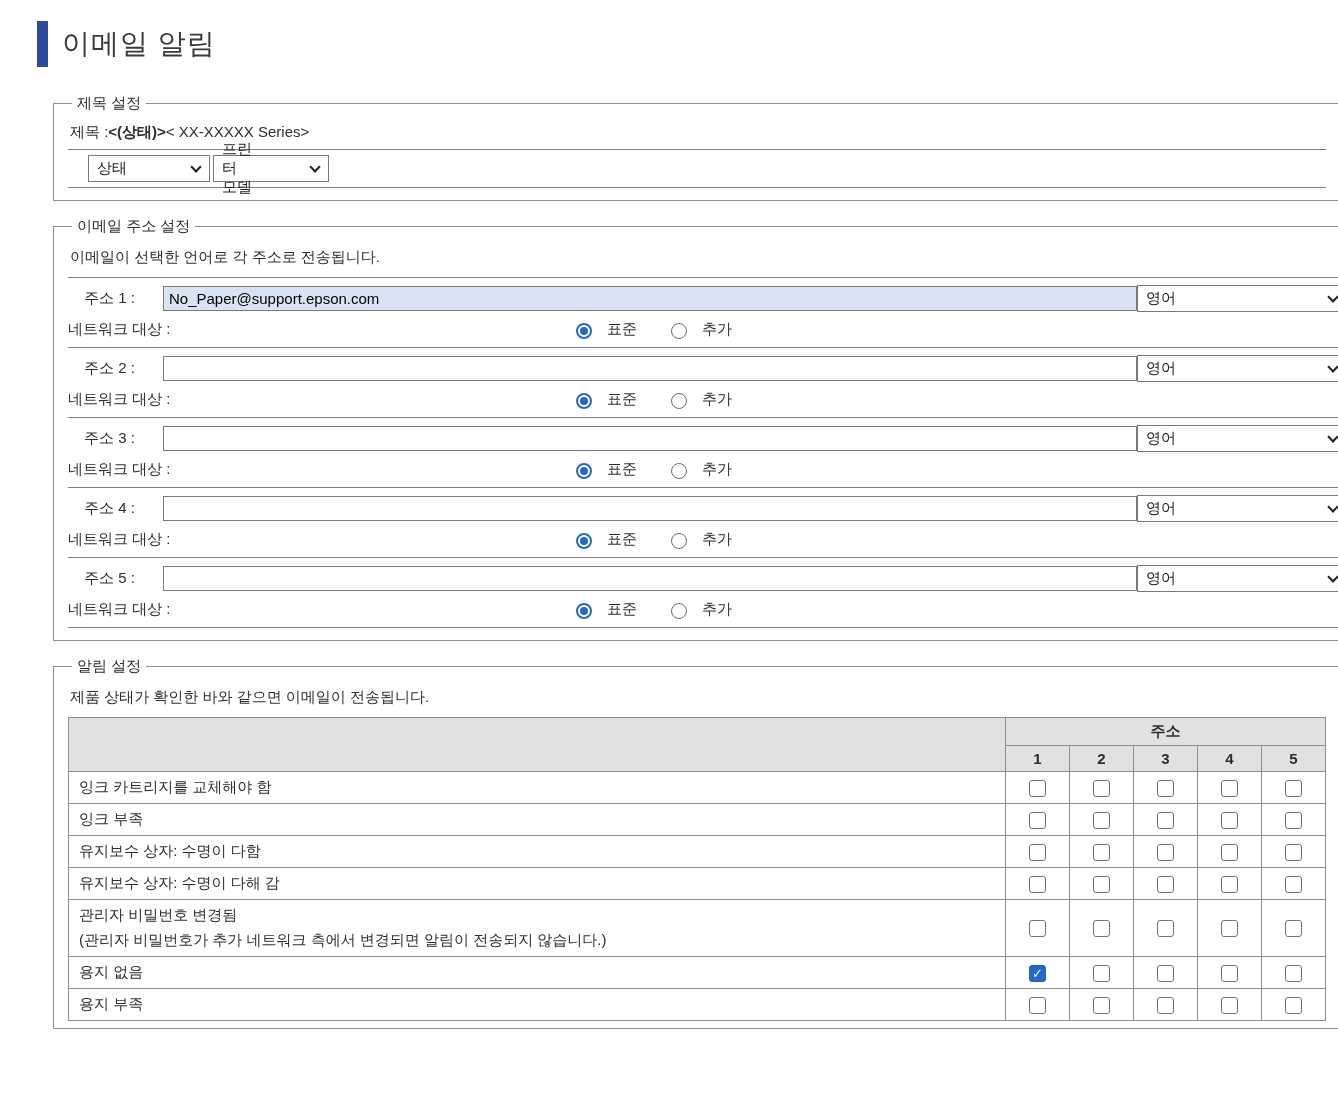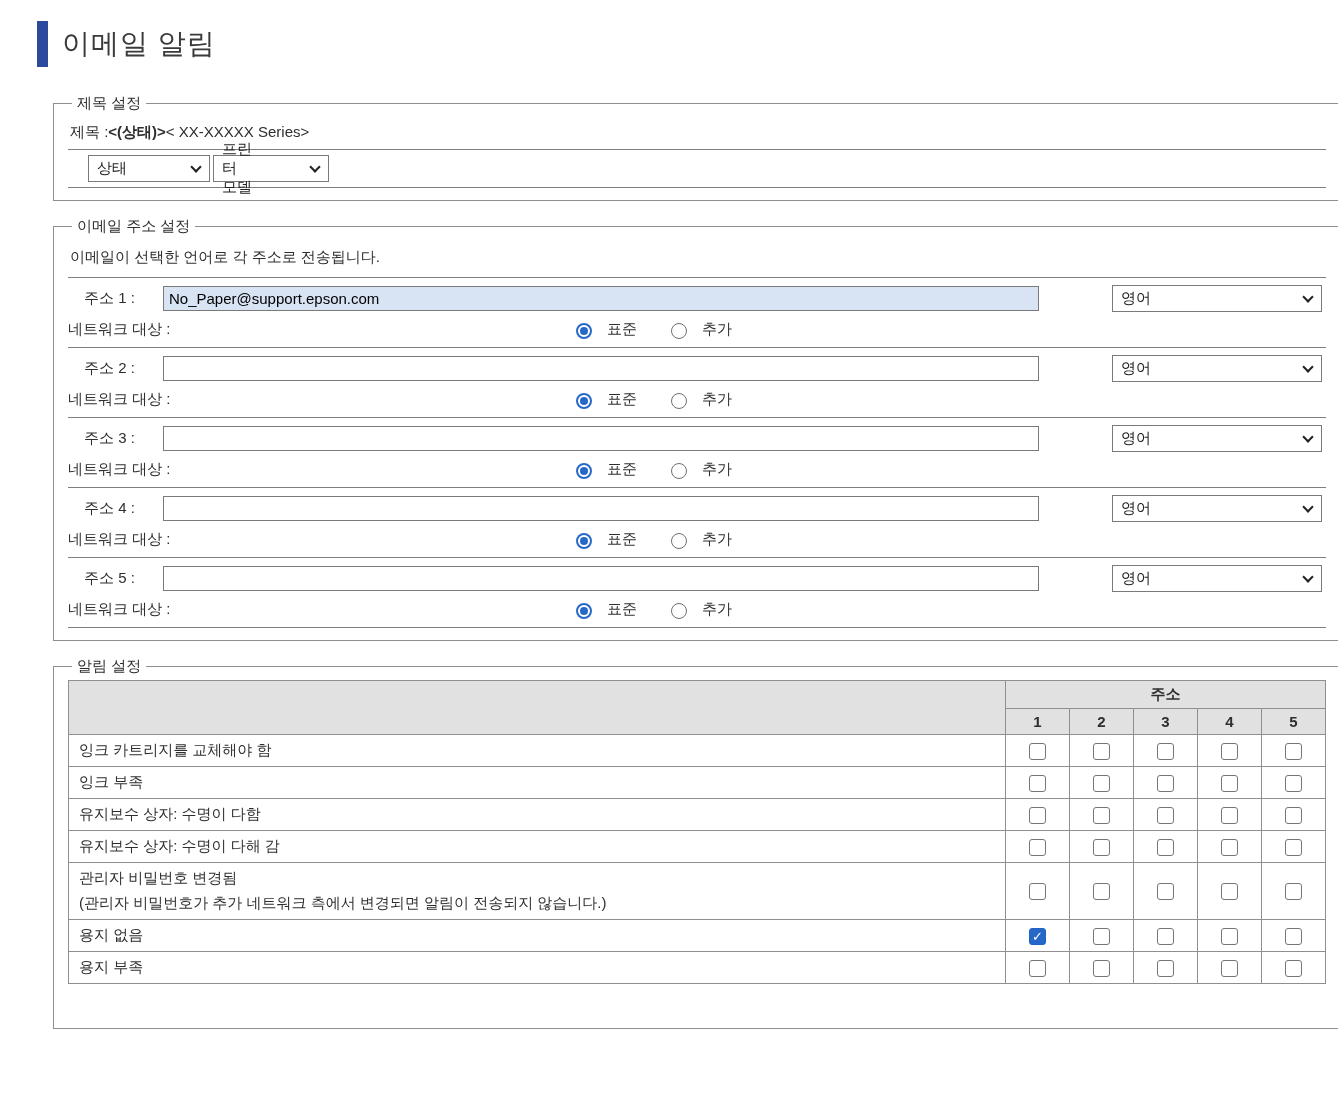--- a/index.html
+++ b/index.html
@@ -51,21 +51,21 @@
   .sel-model  { width:116px;gap:45px; }
   .sel-lang   { width:210px; }
 
   
   .addr-desc { margin:8px 0 10px 2px; }
   .addr-groups { border-top:1px solid #7f7f7f; }
   .addr-group { border-bottom:1px solid #7f7f7f; padding:7px 4px 8px 0; }
   .addr-line { display:flex; align-items:center; }
   .addr-label { width:95px; padding-left:16px; flex:0 0 auto; }
   .addr-input {
-    width:876px; height:25px; border:1px solid #7a7a7a; background:#fff;
+    width:974px; height:25px; border:1px solid #7a7a7a; background:#fff;
     font-family:inherit; font-size:15px; padding:0 5px; flex:0 0 auto;
   }
   .addr-input.checked { background:#d8e4f4; }
   .addr-line .sel-lang { margin-left:auto; }
   .net-line { display:flex; align-items:center; margin-top:8px; }
   .net-label { width:508px; flex:0 0 auto; }
   .radio-pair { display:flex; align-items:center; gap:34px; }
   .radio-opt { display:flex; align-items:flex-end; gap:15px; }
   .radio {
     width:16px; height:16px; border:1px solid #6f6f6f; border-radius:50%;
@@ -247,20 +247,21 @@
               </span>
           </span>
         </div>
       </div>
 
     </div>
   </fieldset>
 
   <fieldset class="fs-notify">
     <legend>알림 설정</legend>
+    <p class="notify-desc">제품 상태가 확인한 바와 같으면 이메일이 전송됩니다.</p>
     <table class="notify">
       <colgroup>
         <col class="c-label">
           <col class="c-chk">
           <col class="c-chk">
           <col class="c-chk">
           <col class="c-chk">
           <col class="c-chk">
       </colgroup>
       <thead>

